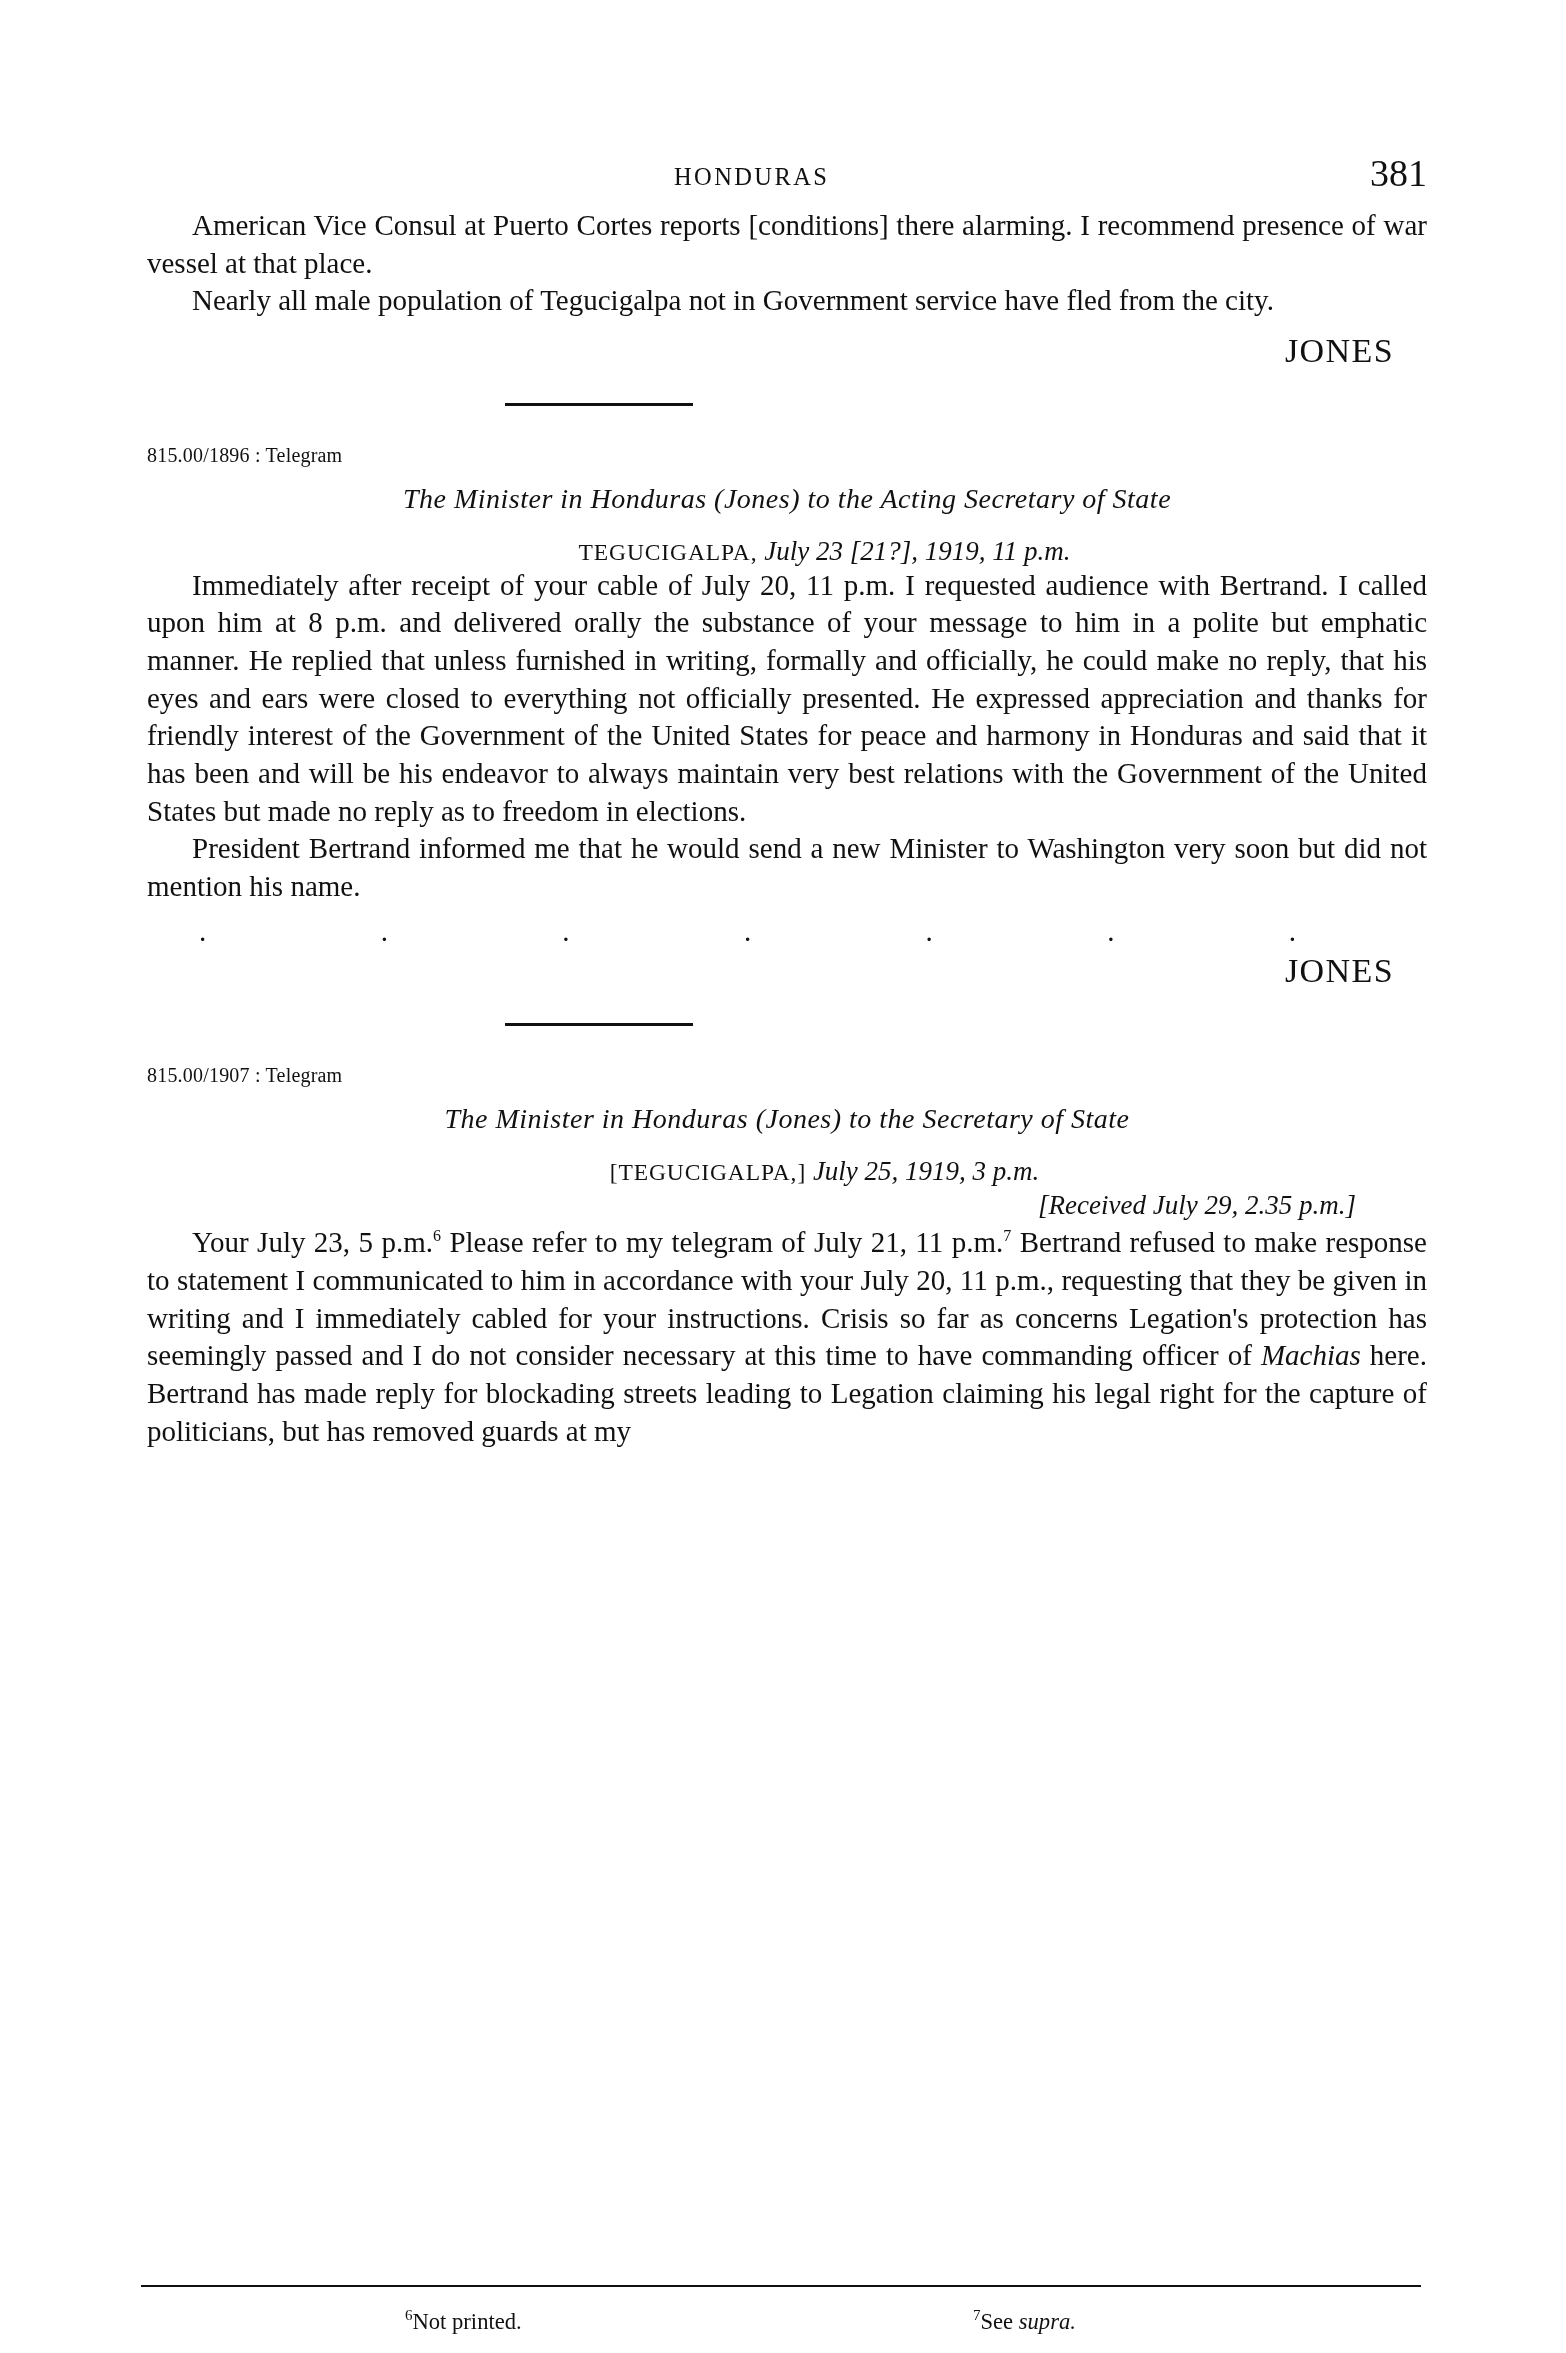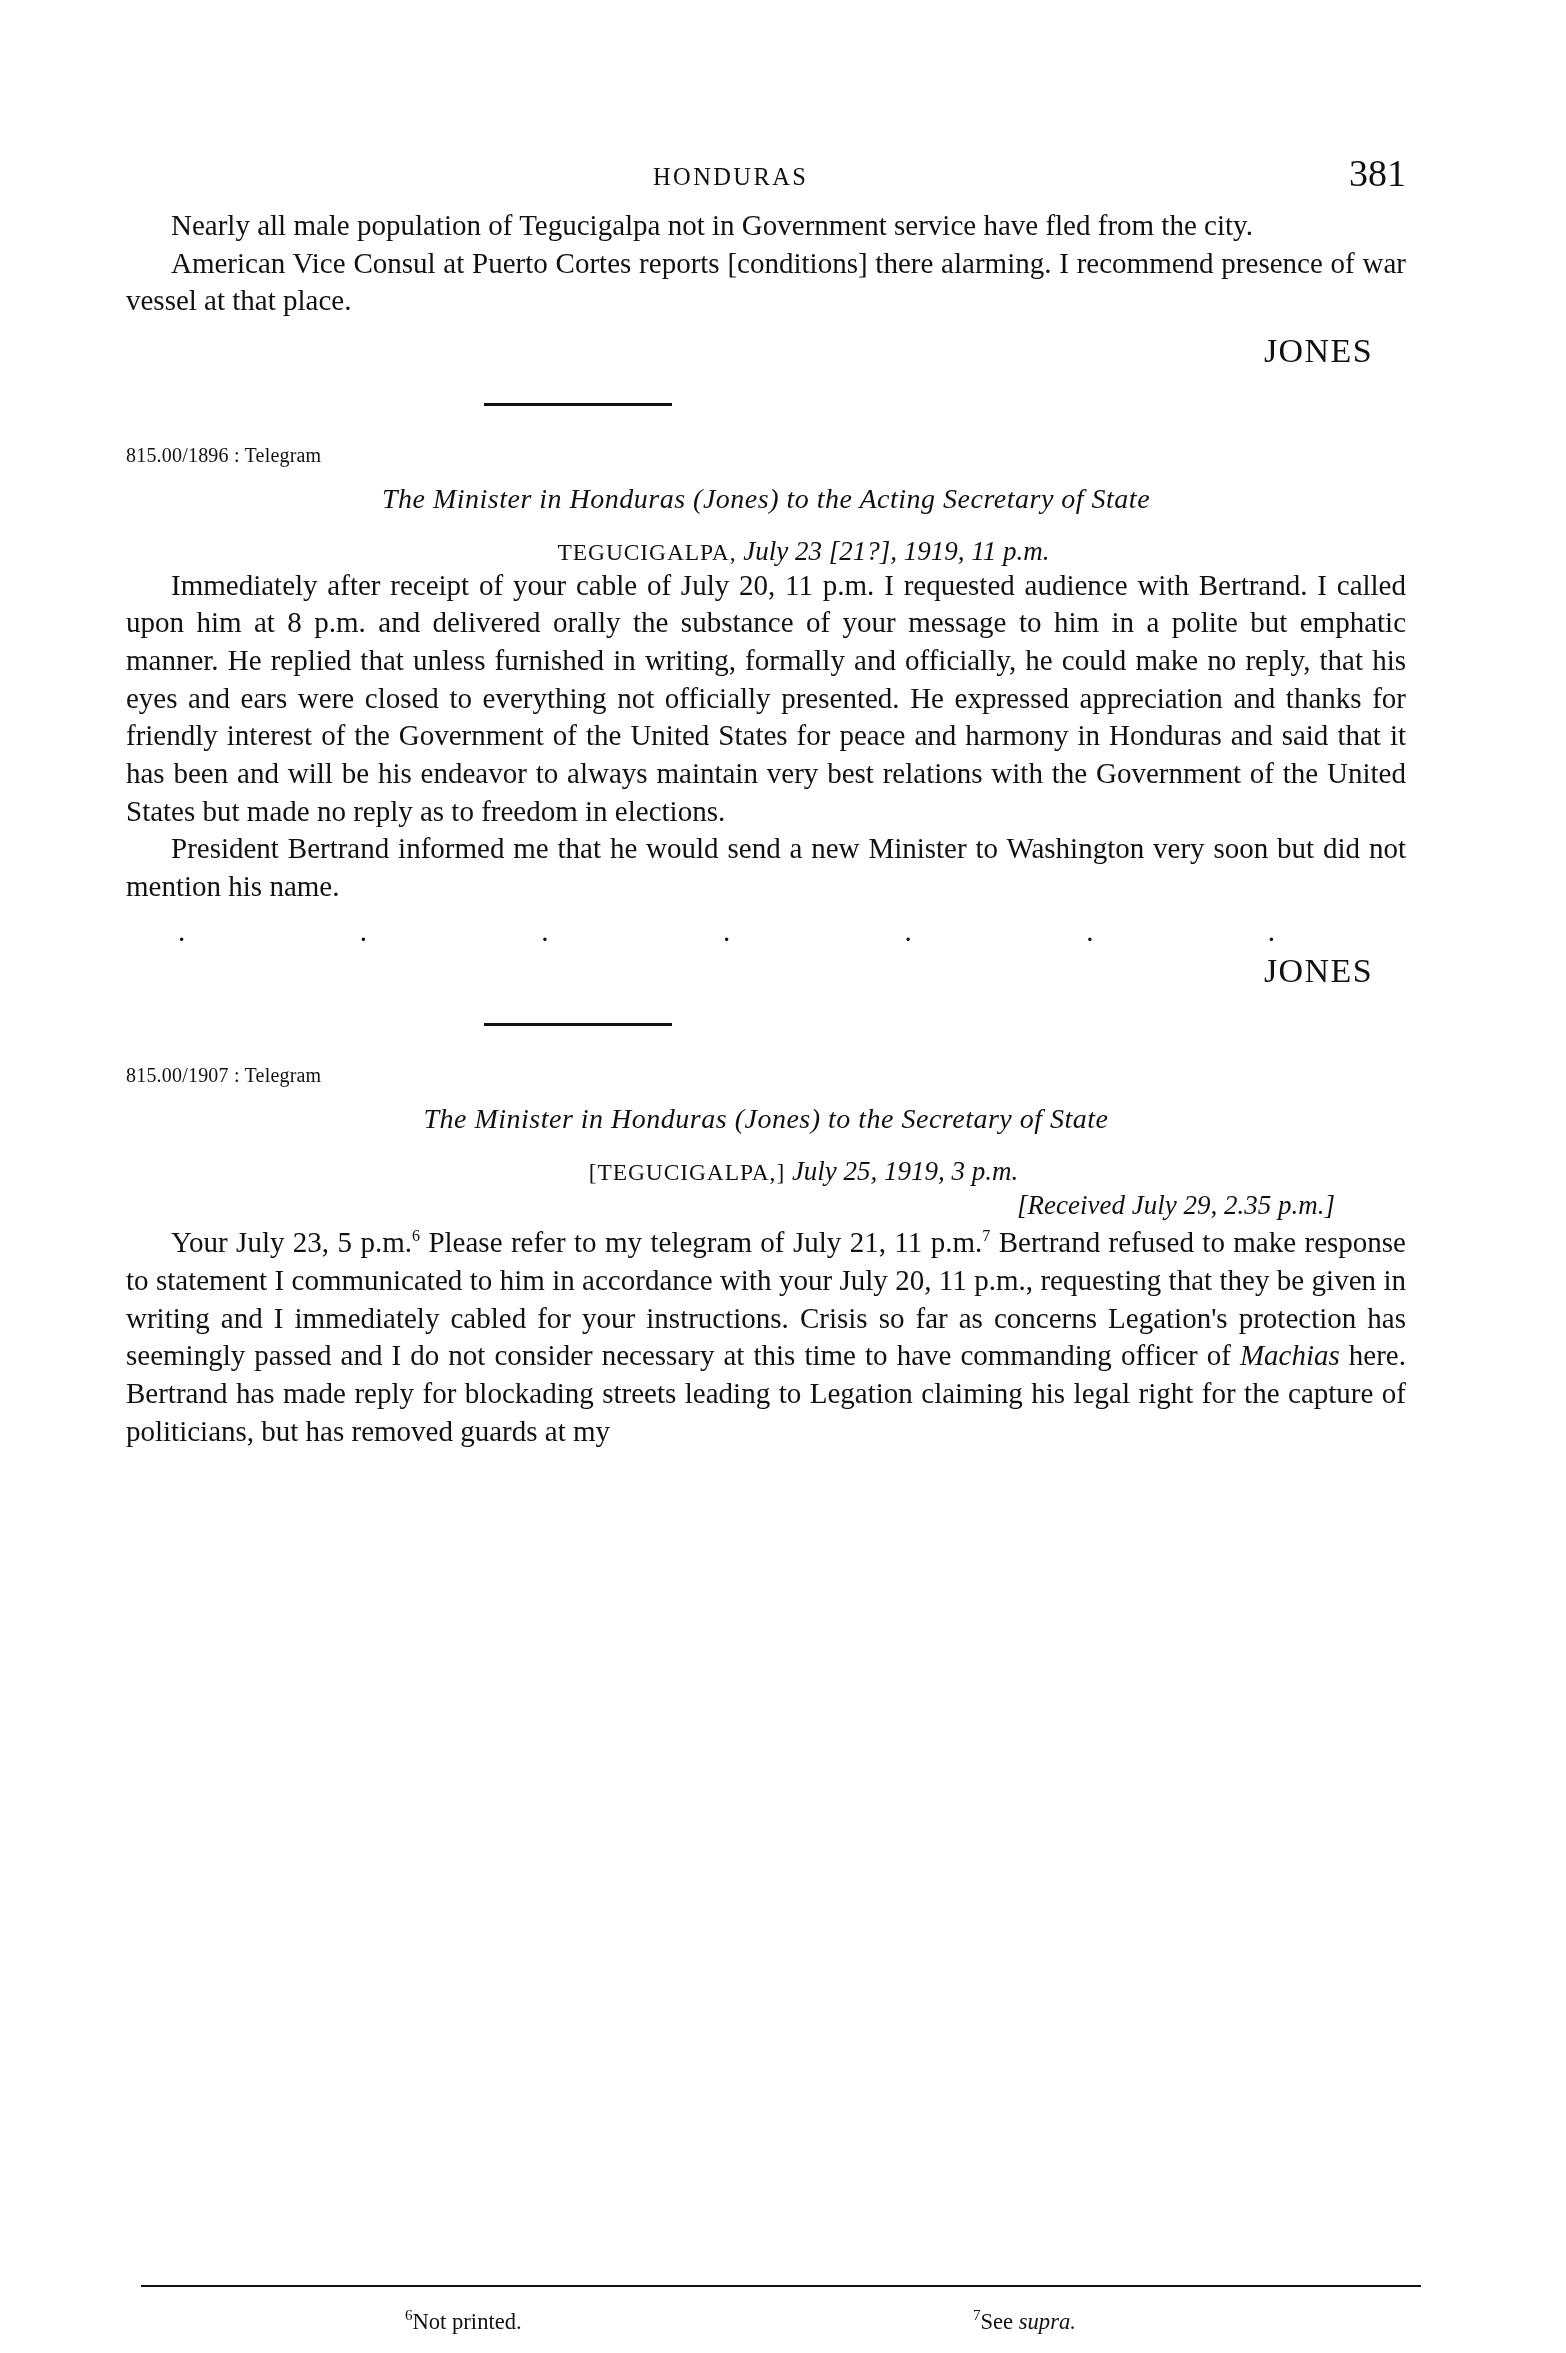--- a/index.html
+++ b/index.html
@@ -18,21 +18,21 @@
   .page {
     position: absolute;
     left: 0;
     top: 0;
     width: 1567px;
     height: 2542px;
     padding: 0;
   }
   .content {
     position: absolute;
-    left: 126px;
+    left: 147px;
     top: 151px;
     width: 1280px;
   }
 
   
   .runhead {
     position: relative;
     height: 56px;
   }
   .runhead-title {
@@ -161,22 +161,22 @@
 
 <div class="page">
 
   <div class="content">
 
     <div class="runhead">
       <div class="runhead-title">HONDURAS</div>
       <div class="runhead-page">381</div>
     </div>
 
+    <p class="indent">American Vice Consul at Puerto Cortes reports [conditions] there alarming.  I recommend presence of war vessel at that place.</p>
     <p class="indent">Nearly all male population of Tegucigalpa not in Government service have fled from the city.</p>
-    <p class="indent">American Vice Consul at Puerto Cortes reports [conditions] there alarming.  I recommend presence of war vessel at that place.</p>
     <div class="signature">Jones</div>
 
     <div class="rule"></div>
 
     <div class="filenum">815.00/1896 : Telegram</div>
     <div class="doctitle">The Minister in Honduras (Jones) to the Acting Secretary of State</div>
 
     <div class="dateline"><span class="place">Tegucigalpa,</span> <span>July 23 [21?], 1919, 11 p.m.</span></div>
 
     <p class="indent">Immediately after receipt of your cable of July 20, 11 p.m.  I requested audience with Bertrand.  I called upon him at 8 p.m. and delivered orally the substance of your message to him in a polite but emphatic manner.  He replied that unless furnished in writing, formally and officially, he could make no reply, that his eyes and ears were closed to everything not officially presented.  He expressed appreciation and thanks for friendly interest of the Government of the United States for peace and harmony in Honduras and said that it has been and will be his endeavor to always maintain very best relations with the Government of the United States but made no reply as to freedom in elections.</p>

